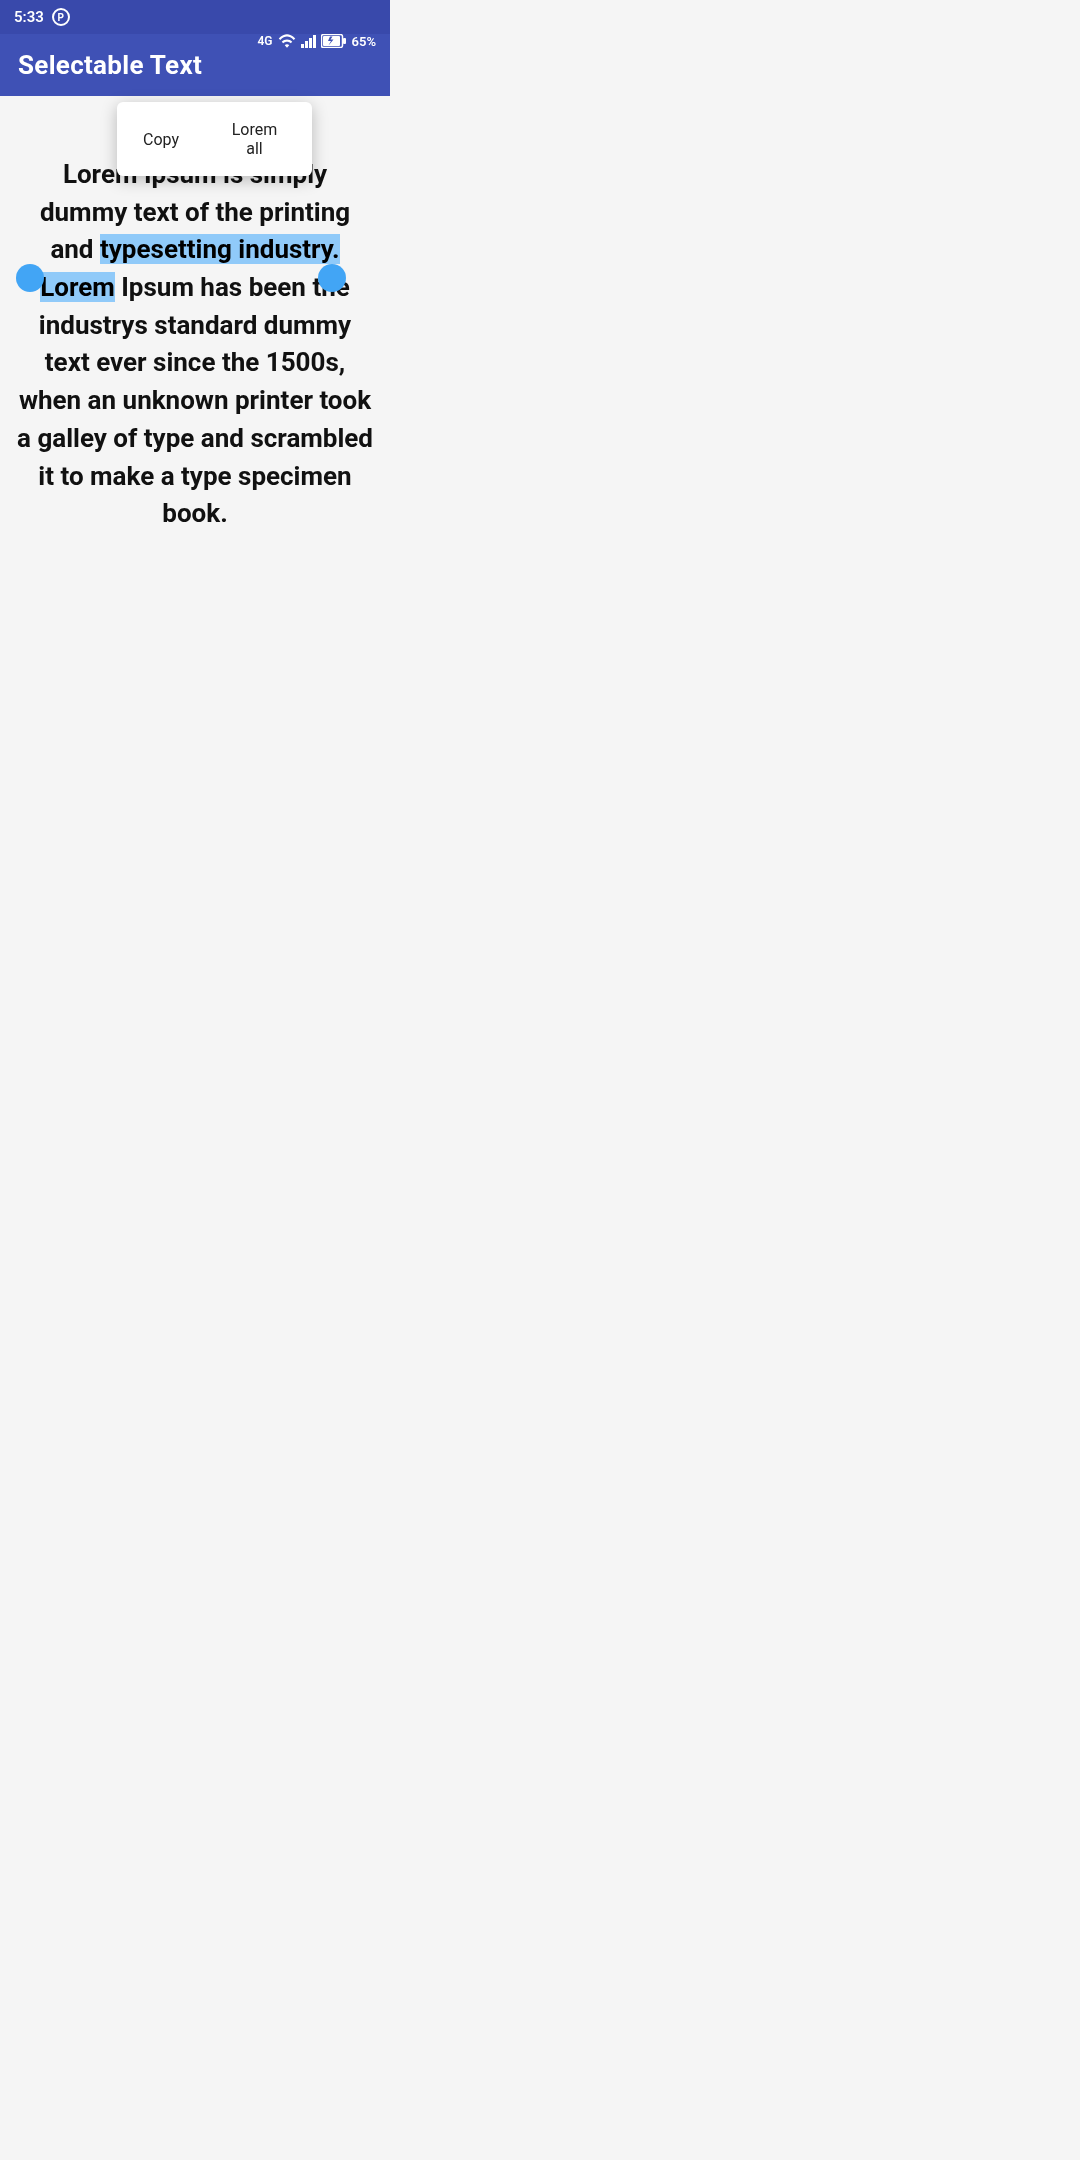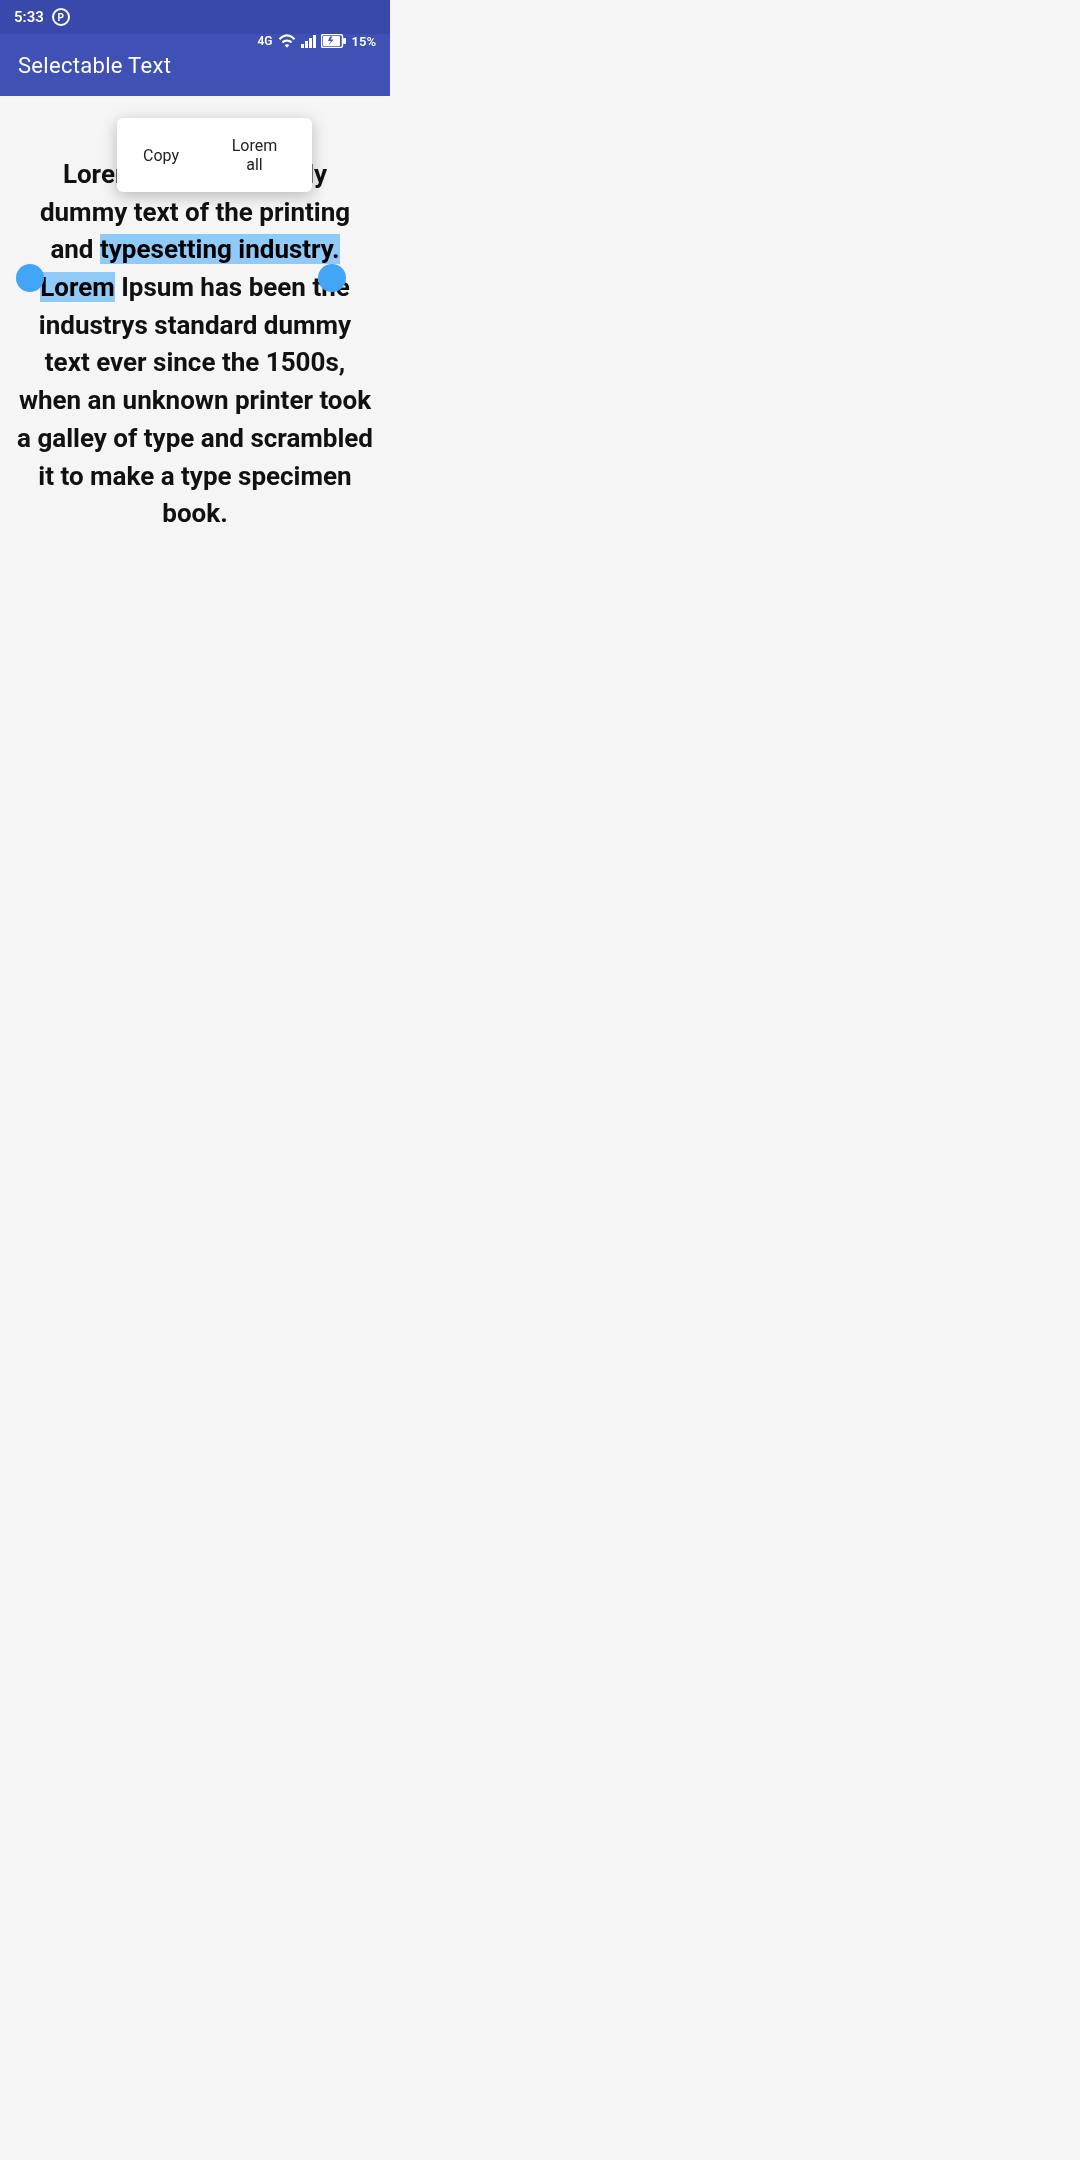--- a/index.html
+++ b/index.html
@@ -74,37 +74,37 @@
     .app-bar {
       background: #3f51b5;
       color: white;
       padding: 16px 18px;
       height: 62px;
       display: flex;
       align-items: center;
     }
 
     .app-title {
-      font-size: 22px;
-      font-weight: 400;
+      font-size: 26px;
+      font-weight: 700;
       letter-spacing: 0.3px;
     }
 
     
     .content {
       background: #f5f5f5;
       padding: 20px 16px;
       position: relative;
       min-height: 684px;
     }
 
     
     .selection-popup {
       position: absolute;
-      top: 22px;
+      top: 6px;
       left: 50%;
       transform: translateX(-40%);
       background: white;
       border-radius: 6px;
       box-shadow: 0 4px 16px rgba(0,0,0,0.25);
       display: flex;
       align-items: center;
       padding: 8px 4px;
       z-index: 10;
       gap: 0;
@@ -185,21 +185,21 @@
       <div class="signal-bar" style="height:13px;"></div>
     </div>
 
     <svg width="26" height="14" viewBox="0 0 26 14" fill="none">
       <rect x="0.5" y="0.5" width="21" height="13" rx="2" stroke="white" stroke-width="1.5"></rect>
       <rect x="2" y="2" width="17" height="10" rx="1" fill="white"></rect>
       <rect x="22" y="4" width="3" height="6" rx="1" fill="white"></rect>
 
       <path d="M9 2.5L7 7h3l-2.5 4.5 5-6h-3l2-3z" fill="#3f51b5"></path>
     </svg>
-    <span>15%</span>
+    <span>65%</span>
   </div>
 </div>
 
 <div class="app-bar">
   <span class="app-title">Selectable Text</span>
 </div>
 
 <div class="content">
 
   <div class="selection-popup">

